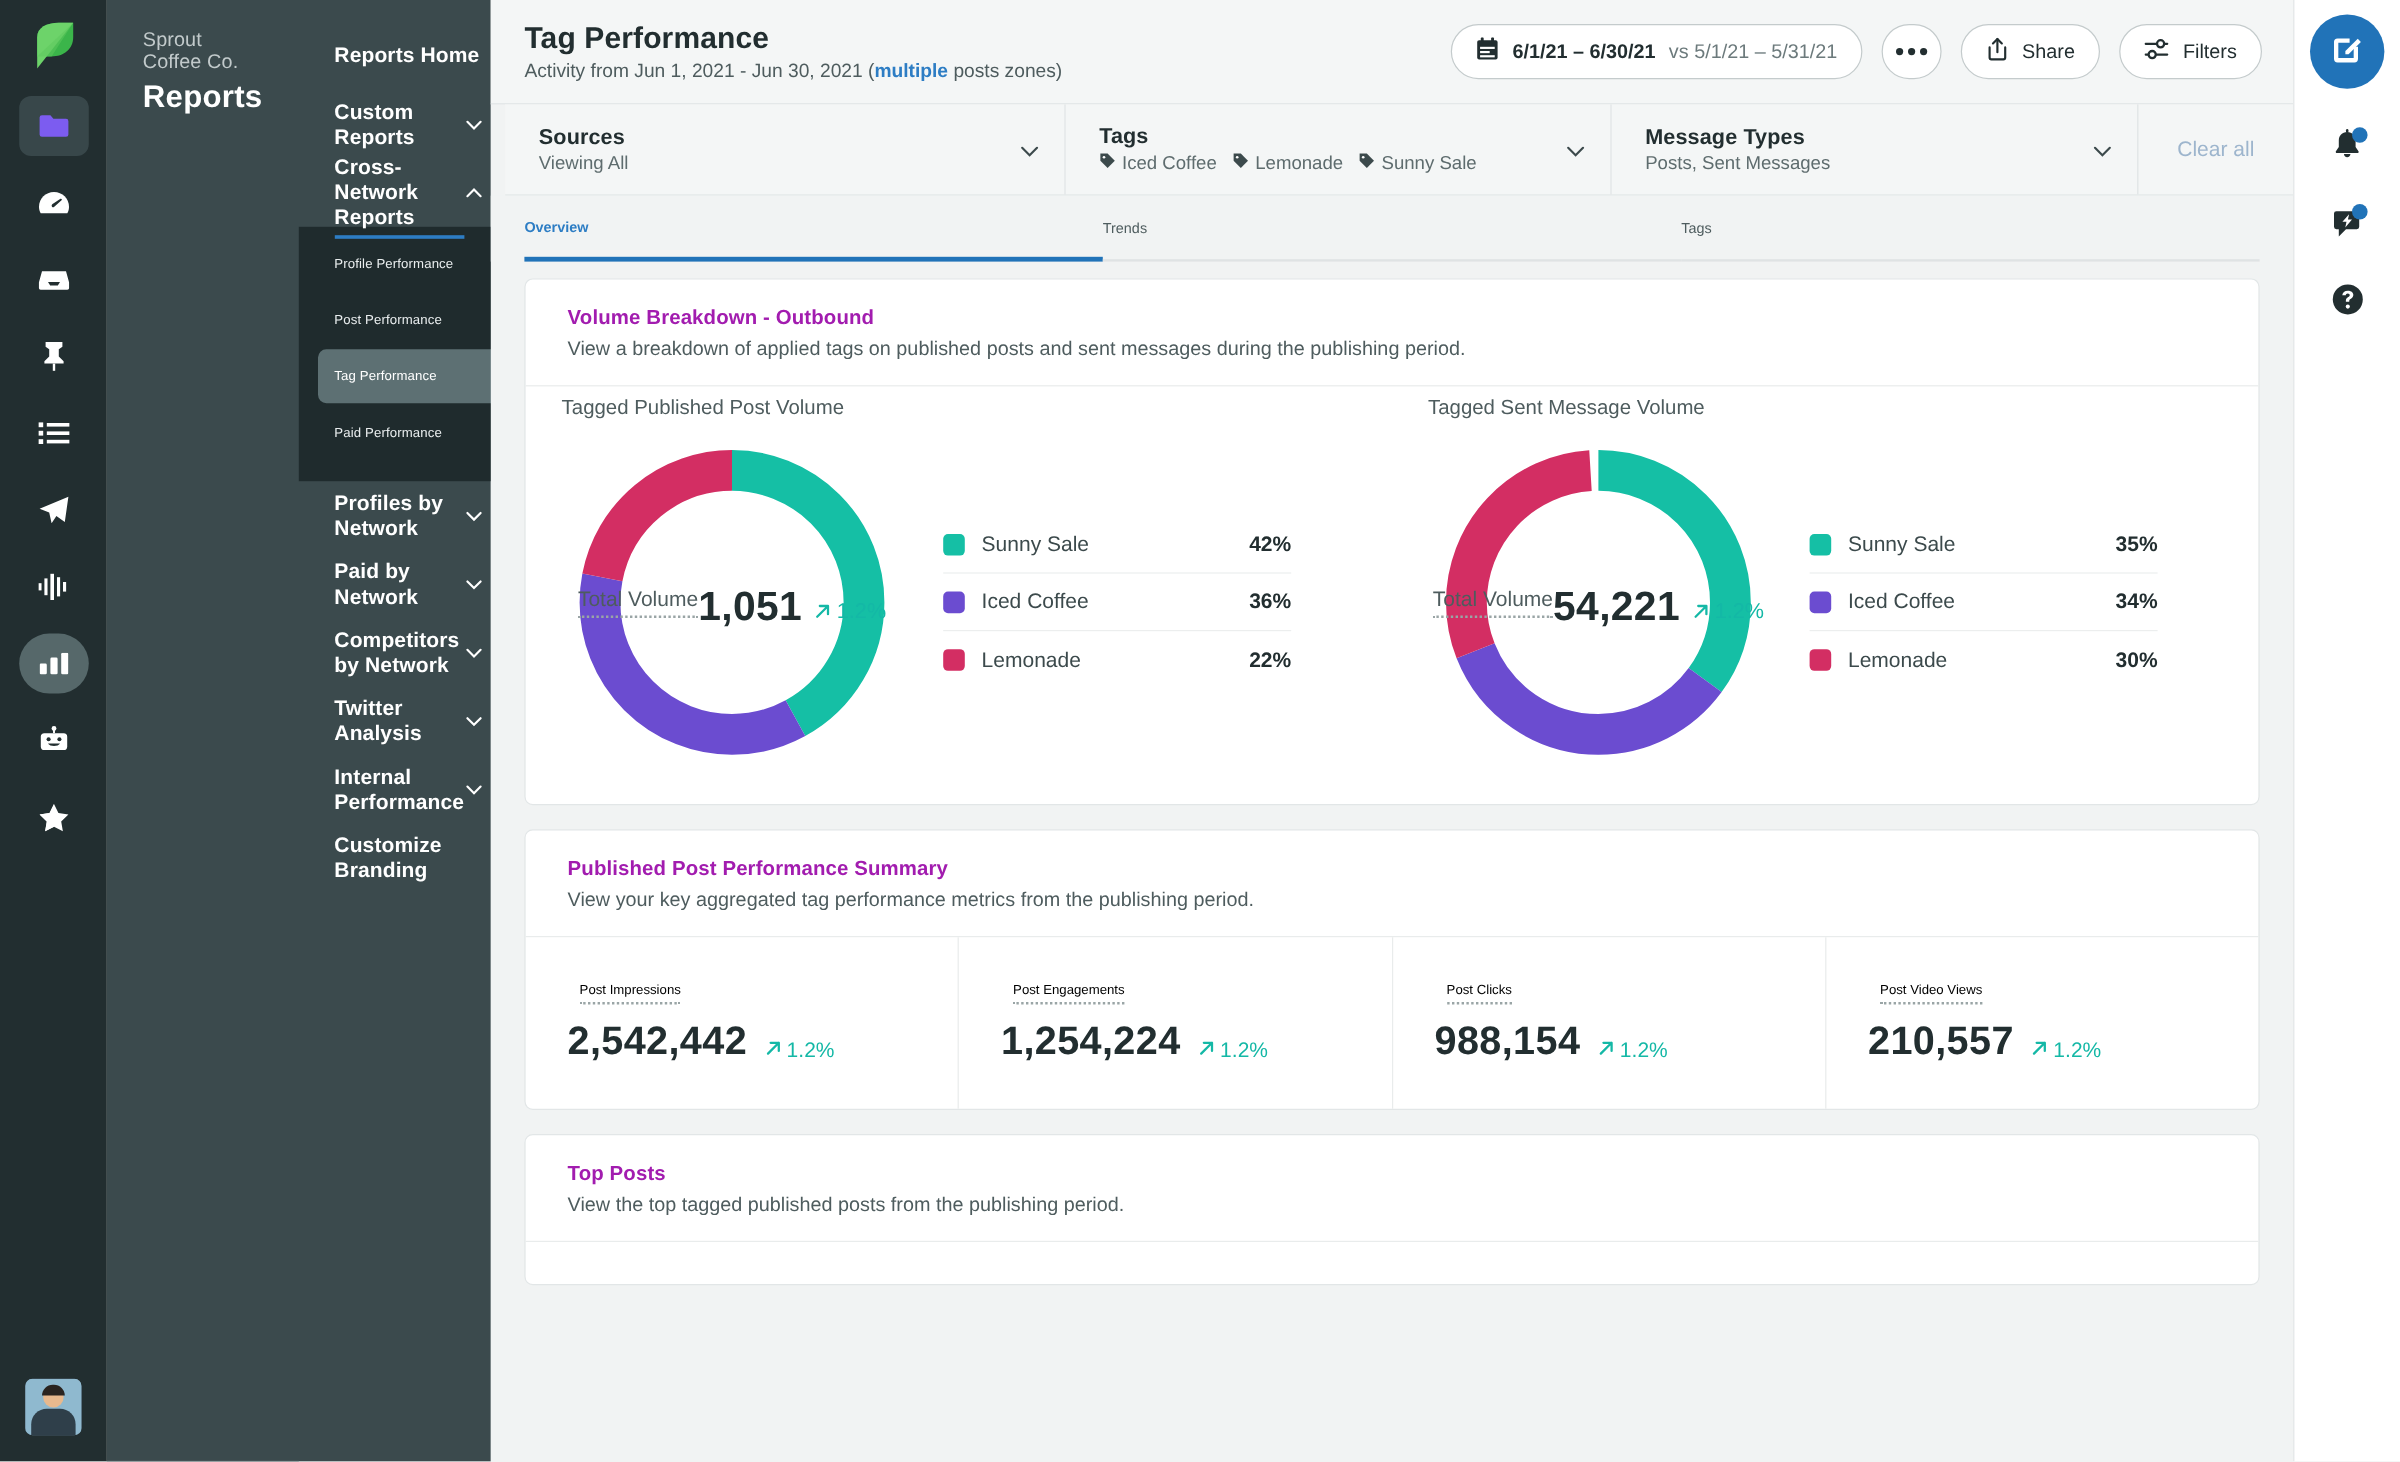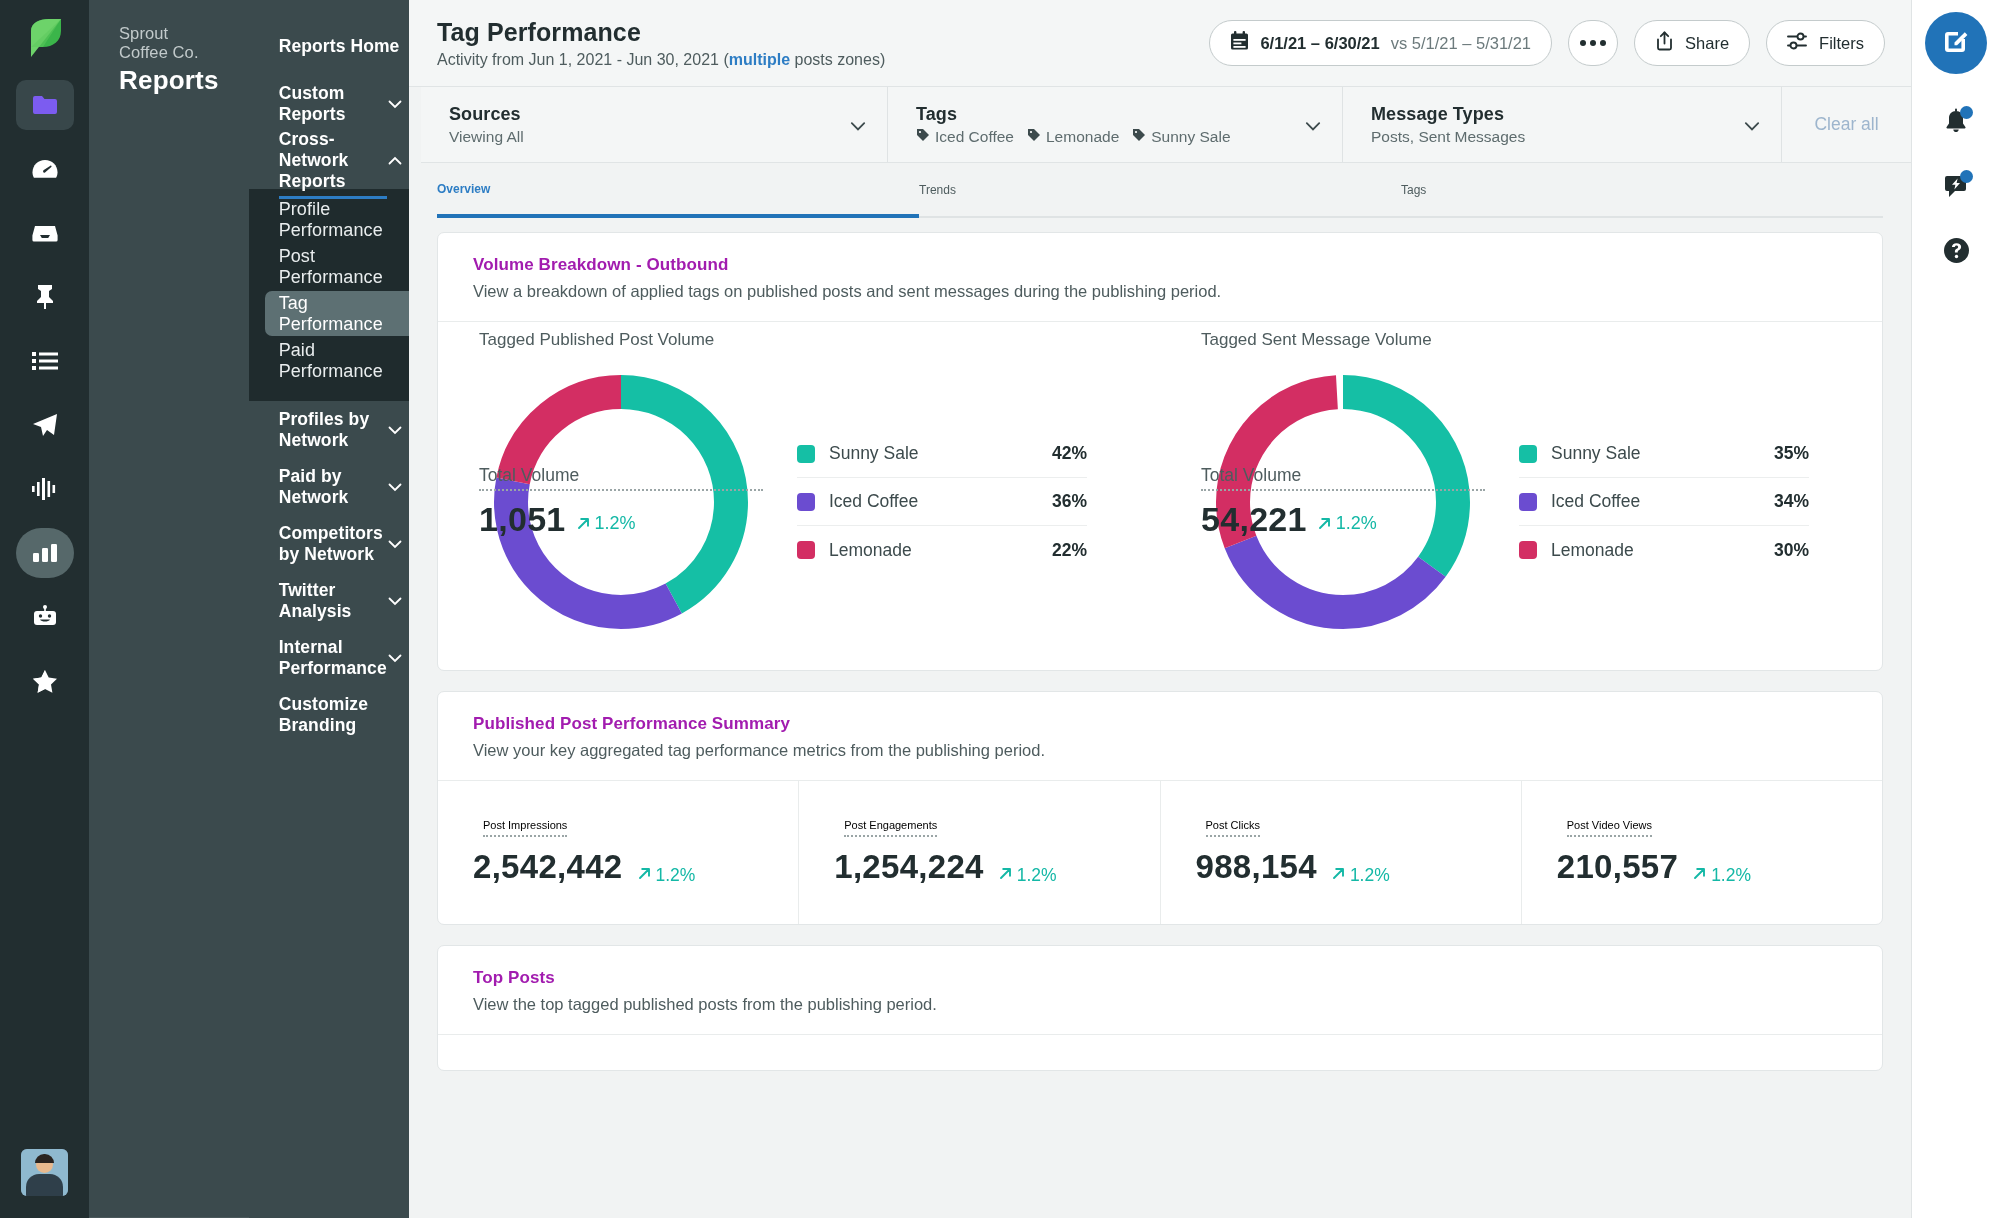--- a/index.html
+++ b/index.html
@@ -55,21 +55,21 @@
     letter-spacing: .1px;
   }
   .sb-row .lbl { position: relative; }
   .sb-row.active-underline .lbl::after {
     content:""; position:absolute; left:0; right:0; bottom:-7px; height:3px; background:#2d7dc4;
   }
   .sb-sub { background: #1f2b2d; padding: 8px 16px 16px; }
   .sb-subrow {
     height: 45px; display: flex; align-items: center;
     padding: 0 14px; margin: 0 0 2px 0;
-    font-size: 18px; color: #e9edee; border-radius: 7px; letter-spacing: .1px;
+    font-size: 11px; color: #e9edee; border-radius: 7px; letter-spacing: .1px;
   }
   .sb-subrow.sel { background: #5d7073; color: #fff; }
   .chev { width: 16px; height: 16px; flex: 0 0 16px; }
 
   
   .main { flex: 1; display: flex; flex-direction: column; background: #f1f3f3; min-width:0; }
   .topbar {
     height: 87px; background: #f4f6f6; border-bottom: 1px solid #e0e4e5;
     display: flex; align-items: center; padding: 0 26px 0 28px; gap: 16px;
   }
@@ -112,28 +112,28 @@
 
   
   .content { flex: 1; overflow: hidden; padding: 14px 28px 0; }
   .card { background: #fff; border: 1px solid #e2e6e7; border-radius: 7px; margin-bottom: 20px; }
   .card-head { padding: 22px 35px 20px; }
   .card-head.bordered { border-bottom: 1px solid #e9ecec; }
   .card-title { font-size: 17px; font-weight: bold; color: #a21caf; letter-spacing: .1px; }
   .card-desc { font-size: 16.5px; color: #4e5c5e; margin-top: 7px; }
 
   .donuts { display: flex; padding: 8px 0 26px; }
-  .donut-col { flex: 1; padding-left: 41px; }
+  .donut-col { flex: 1; padding-left: 30px; }
   .donut-cap { font-size: 17px; color: #4e5c5e; margin-bottom: 10px; }
   .donut-wrap { display: flex; align-items: center; }
   .donut { position: relative; width: 284px; height: 284px; flex: 0 0 284px; }
   .donut svg { display: block; }
   .donut-center {
-    position: absolute; inset: 0; display: flex; flex-direction: column;
-    justify-content: center;
+    position: absolute; inset: 0; display: flex; 
+    align-items: center; justify-content: center;
   }
   .dc-lab {
     font-size: 17.5px; color: #4e5c5e; padding-bottom: 3px;
     border-bottom: 2px dotted #9aa5a6;
   }
   .dc-val { display: flex; align-items: baseline; gap: 10px; margin-top: 9px; }
   .dc-num { font-size: 34px; font-weight: bold; color: #222e30; letter-spacing: .3px; }
   .dc-delta { font-size: 18px; color: #14b8a6; display: flex; align-items: center; gap: 4px; }
 
   .legend { margin-left: 34px; width: 290px; }

